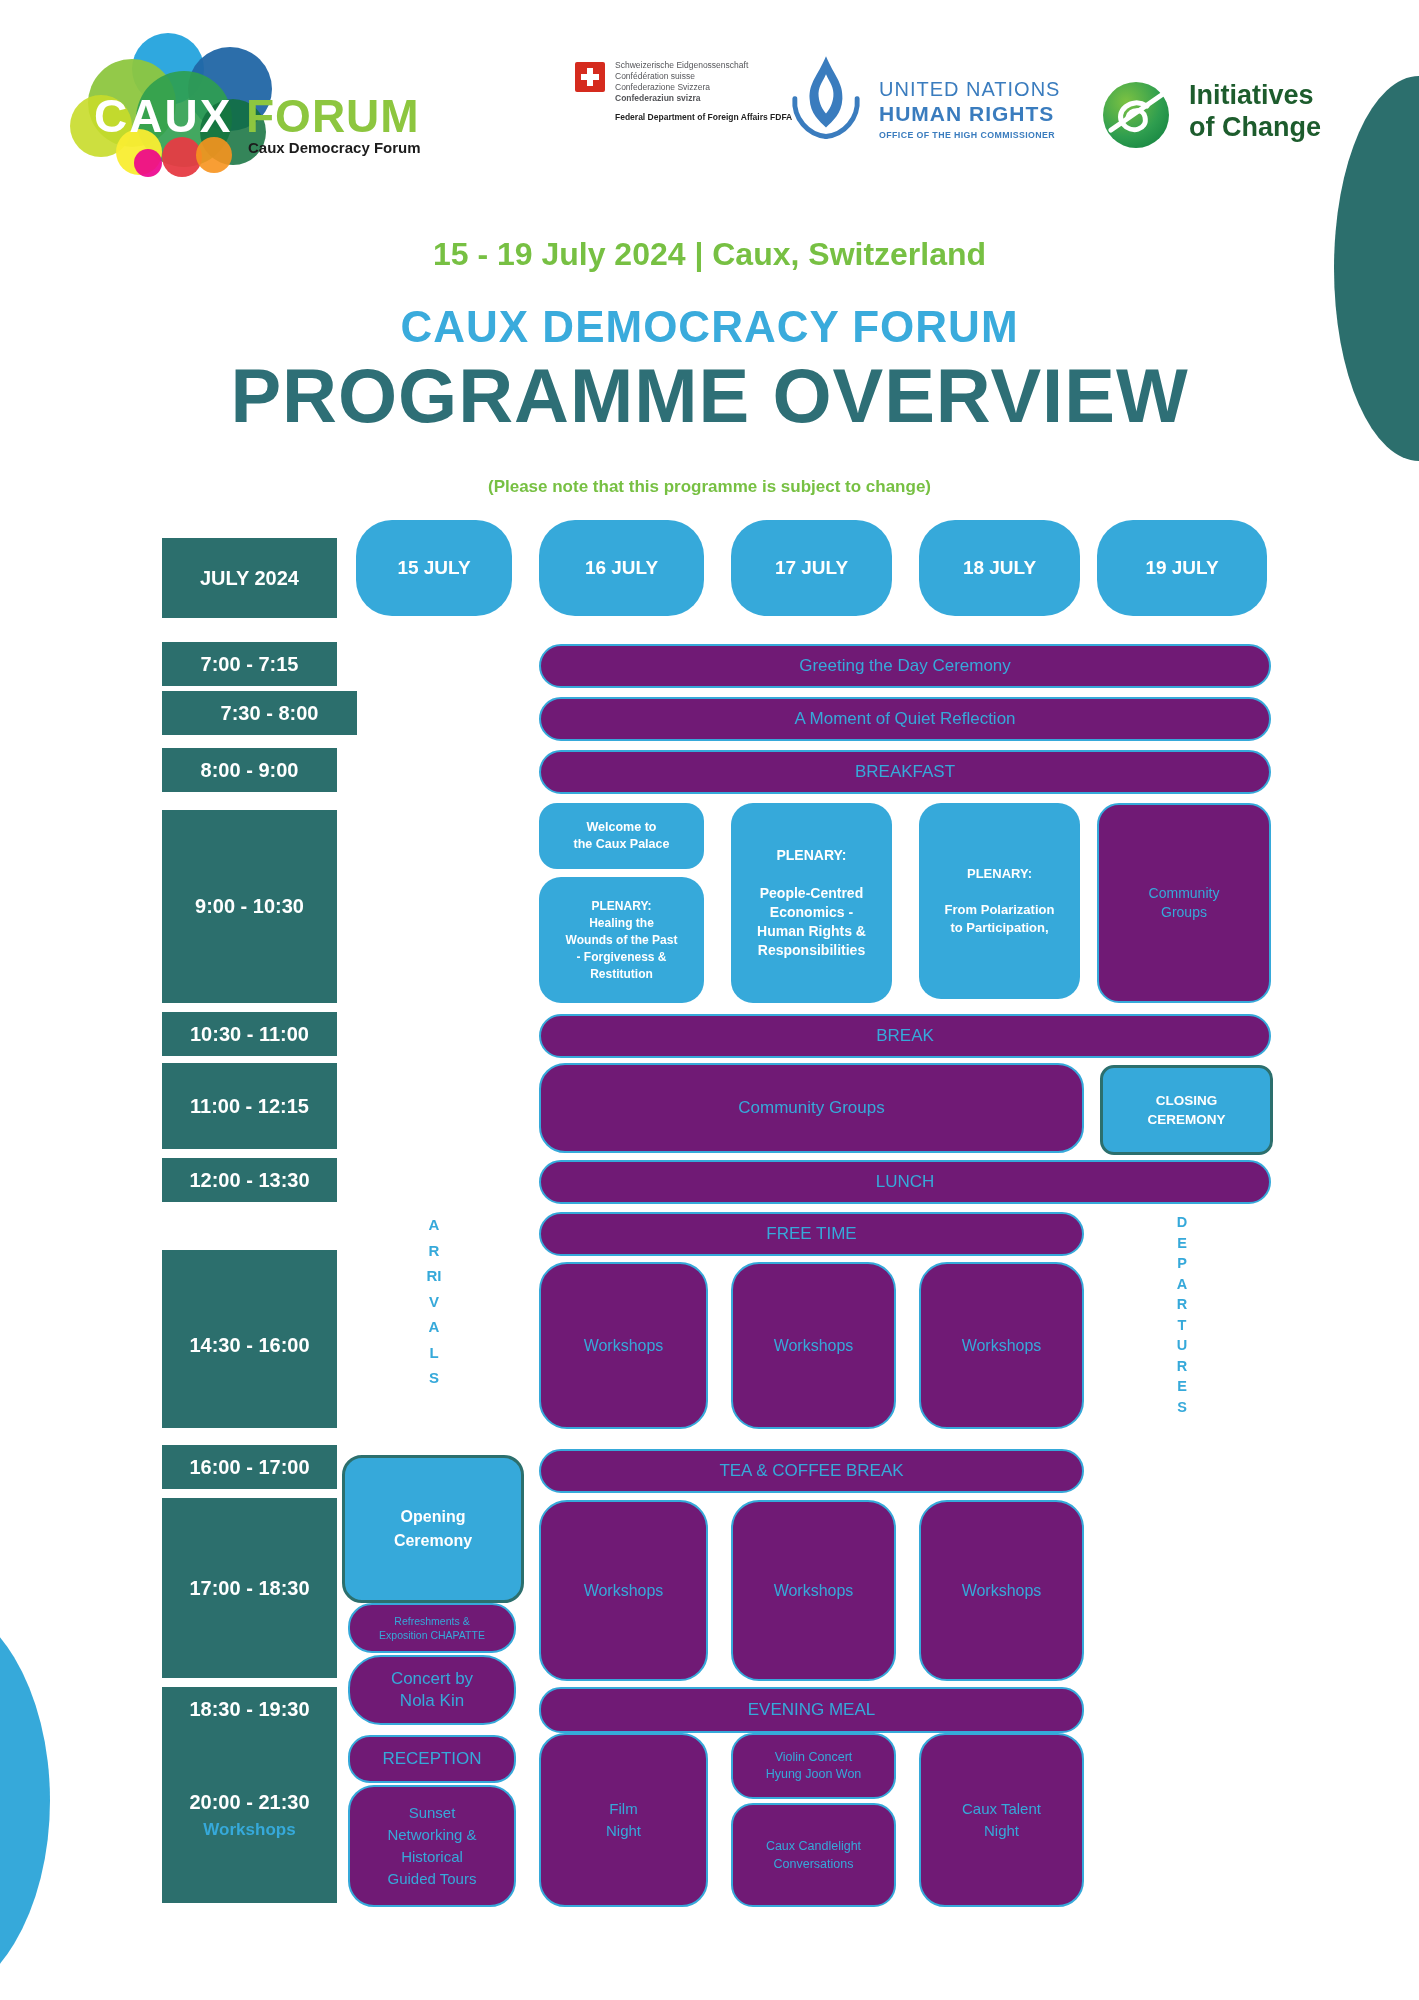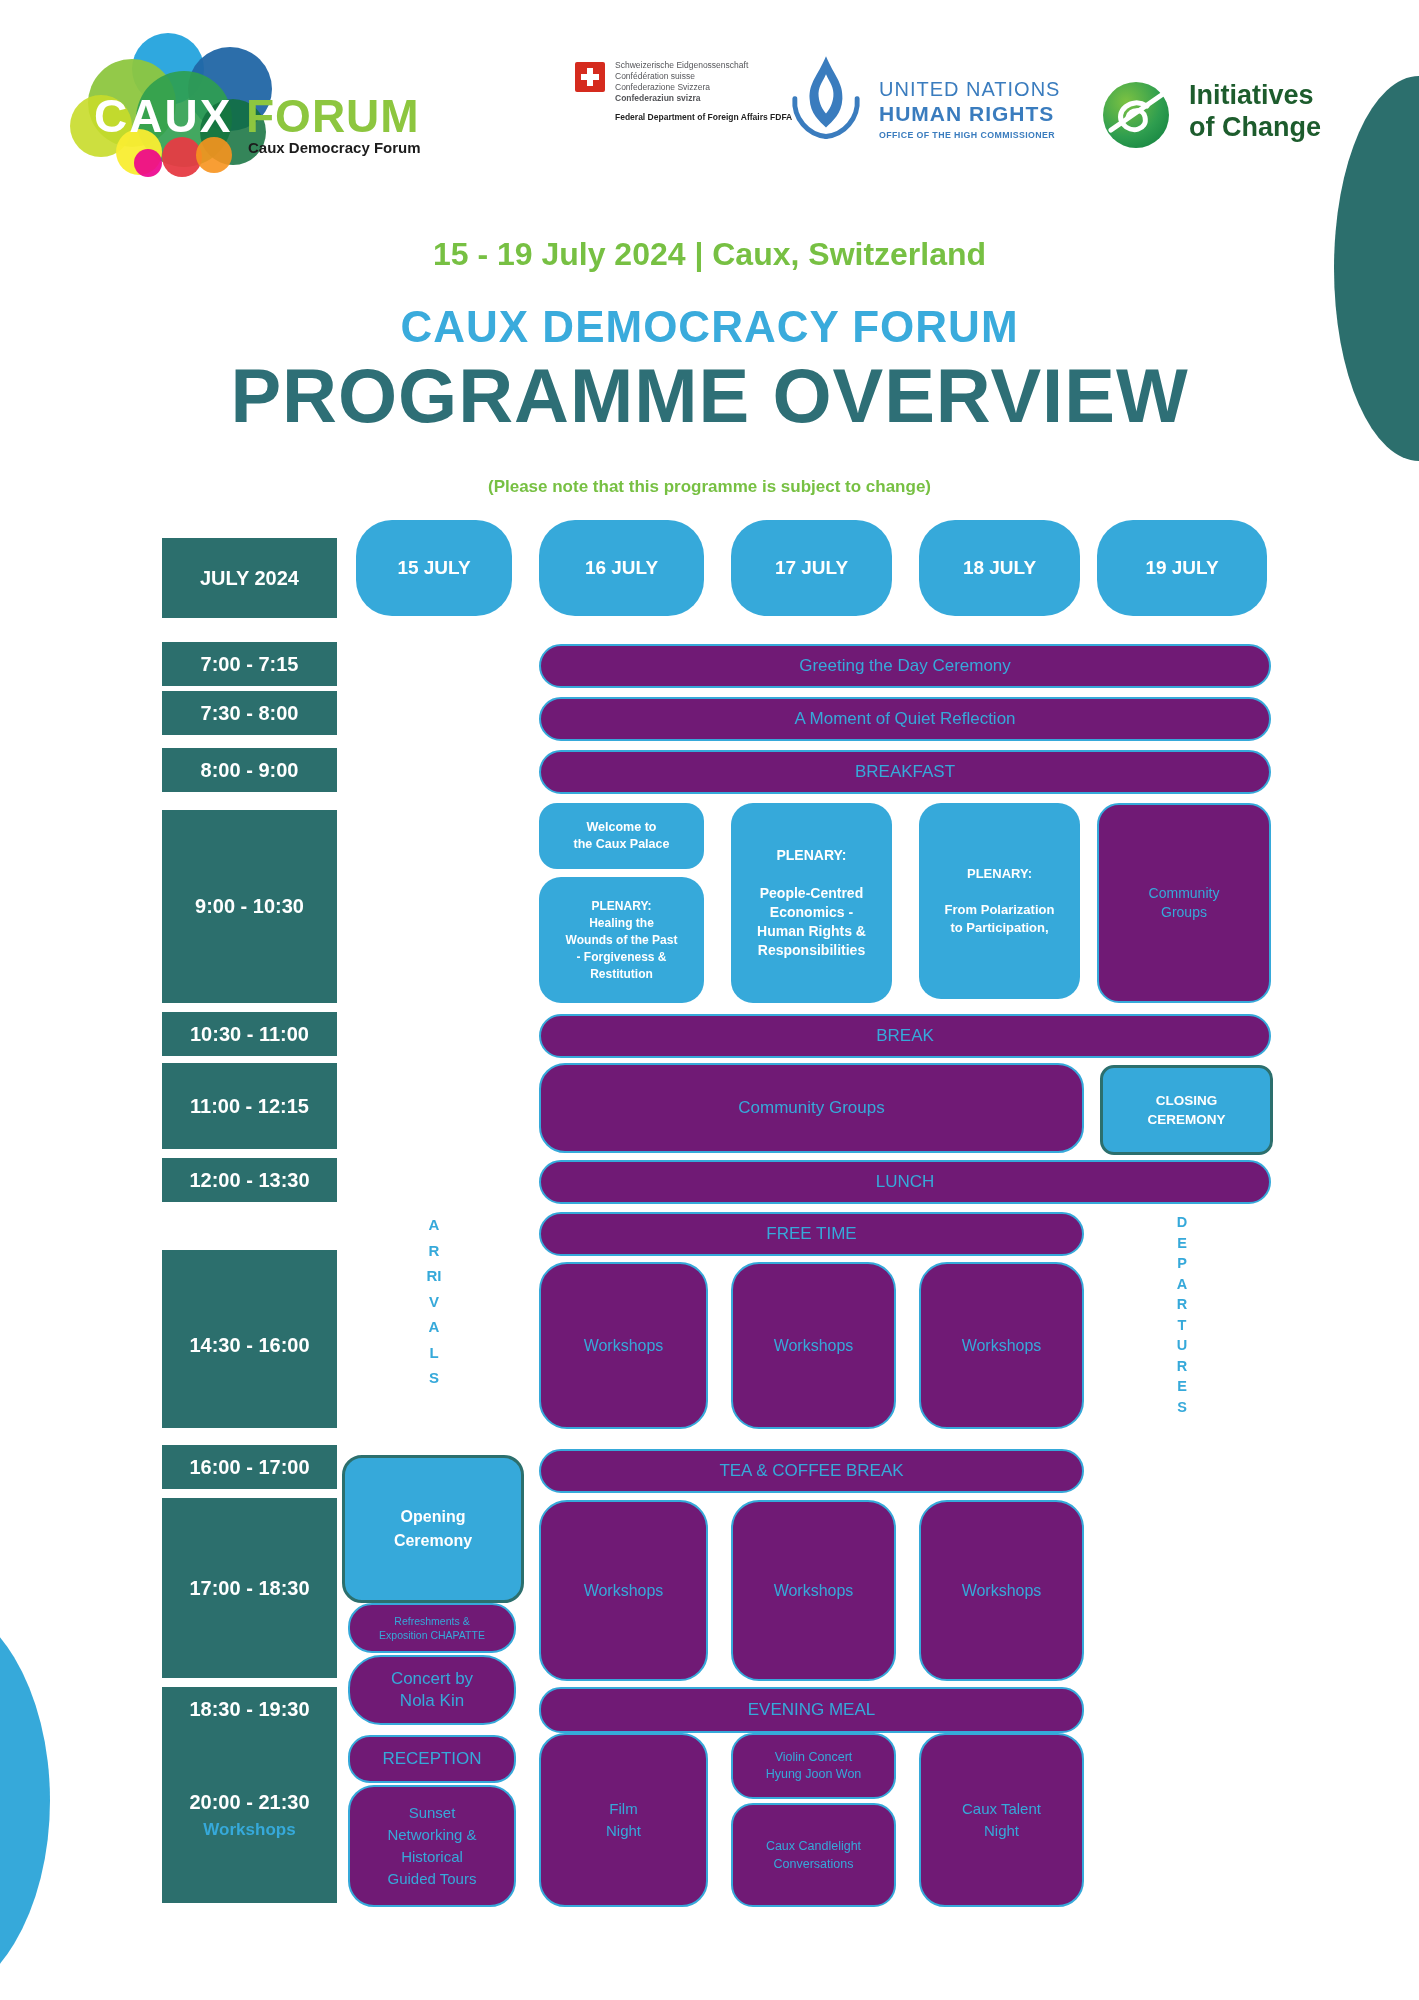--- a/index.html
+++ b/index.html
@@ -55,21 +55,21 @@
 
   
   .month-cell{left:162px;top:538px;width:175px;height:80px;background:var(--teal);
     color:#fff;font-size:20px;font-weight:700;}
   .dhead{top:520px;height:96px;border-radius:36px;background:var(--blue);color:#fff;font-size:19px;font-weight:700;}
   .d0{left:356px;width:156px;} .d1{left:539px;width:165px;} .d2{left:731px;width:161px;}
   .d3{left:919px;width:161px;} .d4{left:1097px;width:170px;}
 
   
   .tcell{left:162px;width:175px;height:44px;background:var(--teal);color:#fff;font-size:20px;font-weight:700;}
-  .t0{top:642px;} .t1{top:691px;} .t2{top:748px;} .t3{top:810px;height:193px;}
+  .t0{top:642px;} .t1{top:691px;padding-left:20px;} .t2{top:748px;} .t3{top:810px;height:193px;}
   .t4{top:1012px;} .t5{top:1063px;height:86px;} .t6{top:1158px;} .t7{top:1250px;}
   .t8{top:1263px;height:165px;} .t9{top:1445px;} .t10{top:1498px;height:180px;}
   .t11{top:1687px;} .t12{top:1728px;height:175px;flex-direction:column;line-height:27px;}
   .t12 .sub{color:var(--blue);font-size:17px;font-weight:600;}
 
   
   .pill,.obox{border:2px solid var(--blue);background:#701a75;color:var(--blue);}
   .pill{border-radius:22px;font-size:17px;}
   .obox{font-size:16px;}
   .pill-wide{left:539px;width:728px;height:40px;}

